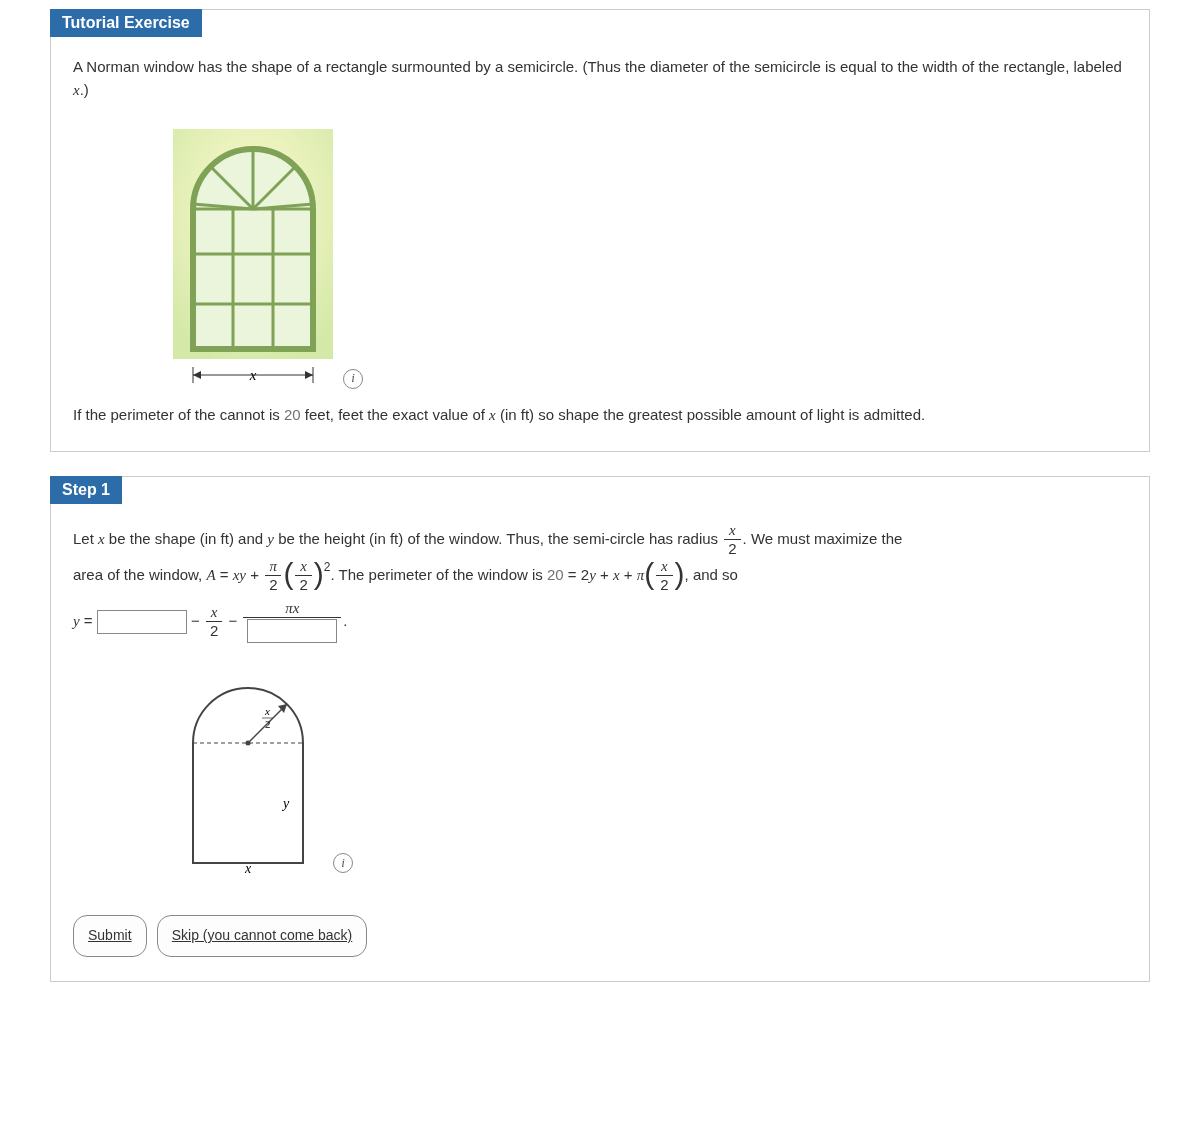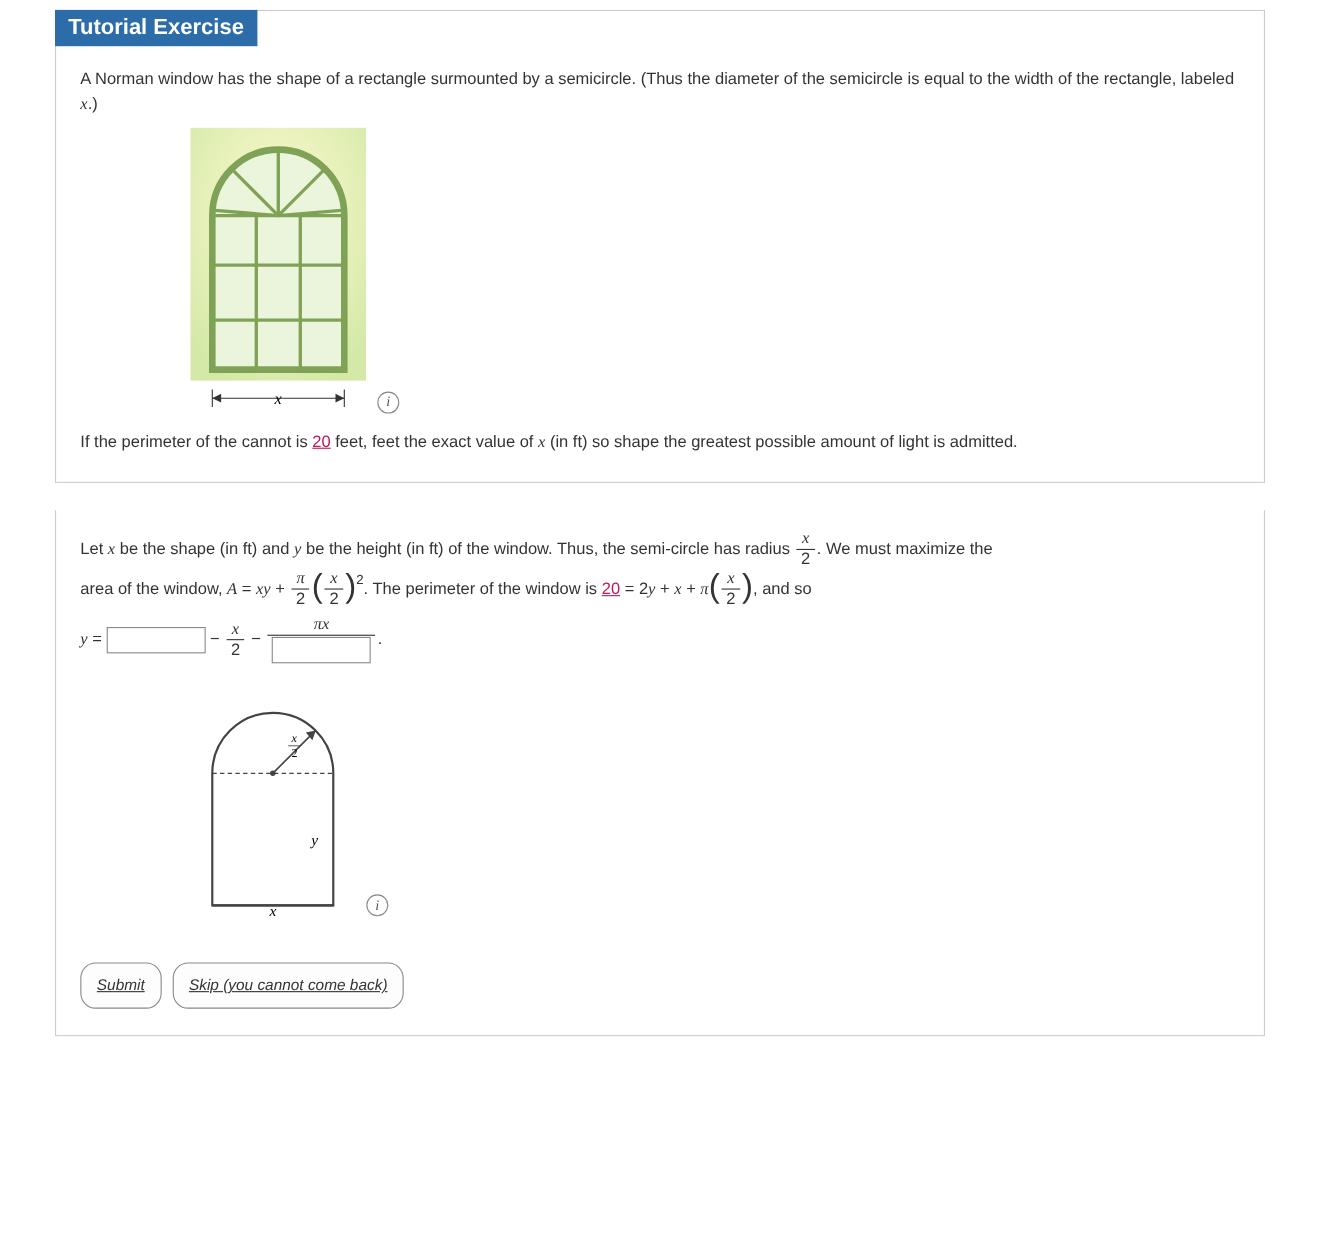--- a/index.html
+++ b/index.html
@@ -1,37 +1,37 @@
 <!DOCTYPE html>
 <html><head>
 <meta charset="utf-8">
 <style>
 * { box-sizing: border-box; margin: 0; padding: 0; }
 body { font-family: Verdana, Geneva, sans-serif; font-size: 15px; color: #333; background: #fff; padding: 10px 0 40px 0; width: 1200px; }
 .section-wrapper { margin: 0 50px 25px 50px; border: 1px solid #ccc; border-top: none; position: relative; }
-.section-header { background: #2c6ca8; color: #fff; font-weight: bold; padding: 5px 12px; font-size: 20px; display: inline-block; margin: -1px 0 0 -1px; vertical-align: top; }
+.section-header { background: #2c6ca8; color: #fff; font-weight: bold; padding: 5px 12px; font-size: 16px; display: inline-block; margin: -1px 0 0 -1px; vertical-align: top; }
 .hr-line { border-top: 1px solid #ccc; margin-top: -1px; }
 .section-body { padding: 18px 22px 24px 22px; line-height: 1.55; }
-.problem-text { margin-bottom: 8px; }
-.red { color: #be185d; text-decoration: underline; }
+.problem-text { margin-bottom: 26px; }
+.red { color: #737373; }
 .ital { font-style: italic; font-family: 'Times New Roman', serif; }
 .figure-holder { margin: 0 0 14px 100px; display: flex; align-items: flex-end; gap: 10px; }
 .info-icon { display: inline-flex; width: 20px; height: 20px; border: 1px solid #888; border-radius: 50%; align-items: center; justify-content: center; font-style: italic; font-family: serif; font-size: 13px; color: #555; cursor: pointer; background: #fff; }
 .win-svg { display: block; }
 .step-body { line-height: 2.2; }
 .frac { display: inline-block; vertical-align: middle; text-align: center; font-family: inherit; line-height: 1.1; margin: 0 2px; }
 .frac .num { display: block; border-bottom: 1px solid #333; padding: 0 4px 1px; }
 .frac .den { display: block; padding: 1px 4px 0; }
 .paren-lg { font-size: 30px; font-family: Arial; vertical-align: middle; line-height: 0; position: relative; top: -2px; }
 .sup { font-size: 12px; vertical-align: top; position: relative; top: -4px; }
 .input-small { width: 90px; height: 24px; border: 1px solid #888; padding: 2px 4px; font-size: 14px; vertical-align: middle; }
 .pi { font-family: 'Times New Roman', serif; font-style: italic; }
 .diagram2 { margin: 30px 0 30px 100px; display: flex; align-items: flex-end; gap: 10px; }
 .btn-row { padding-top: 12px; }
-.btn { display: inline-block; border: 1px solid #888; border-radius: 14px; padding: 4px 14px 5px; font-size: 14px; color: #333; text-decoration: underline; background: #fdfdfd; cursor: pointer; margin-right: 6px; font-style: italic; }
+.btn { display: inline-block; border: 1px solid #888; border-radius: 14px; padding: 4px 14px 5px; font-size: 14px; color: #333; text-decoration: underline; background: #fdfdfd; cursor: pointer; margin-right: 6px; }
 .math-line { white-space: nowrap; }
 </style>
 </head>
 <body>
 
 <div class="section-wrapper">
   <div class="hr-line">
     <span class="section-header">Tutorial Exercise</span>
   </div>
   <div class="section-body">
@@ -74,20 +74,23 @@
       <span class="info-icon">i</span>
     </div>
 
     <p>
       <span>If the perimeter of the cannot is </span><span class="red">20</span><span> feet, feet the exact value of </span><span class="ital">x</span><span> (in ft) so shape the greatest possible amount of light is admitted.</span>
     </p>
   </div>
 </div>
 
 <div class="section-wrapper">
+  <div class="hr-line">
+    <span class="section-header">Step 1</span>
+  </div>
   <div class="section-body step-body">
 
     <div class="math-line">
       <span>Let </span><span class="ital">x</span><span> be the shape (in ft) and </span><span class="ital">y</span><span> be the height (in ft) of the window. Thus, the semi-circle has radius </span><span class="frac"><span class="num ital">x</span><span class="den">2</span></span><span>. We must maximize the</span>
     </div>
 
     <div class="math-line">
       <span>area of the window, </span><span class="ital">A</span><span> = </span><span class="ital">xy</span><span> + </span><span class="frac"><span class="num pi">π</span><span class="den">2</span></span><span class="paren-lg">(</span><span class="frac"><span class="num ital">x</span><span class="den">2</span></span><span class="paren-lg">)</span><span class="sup">2</span><span>. The perimeter of the window is </span><span class="red">20</span><span> = 2</span><span class="ital">y</span><span> + </span><span class="ital">x</span><span> + </span><span class="pi">π</span><span class="paren-lg">(</span><span class="frac"><span class="num ital">x</span><span class="den">2</span></span><span class="paren-lg">)</span><span>, and so</span>
     </div>
 

